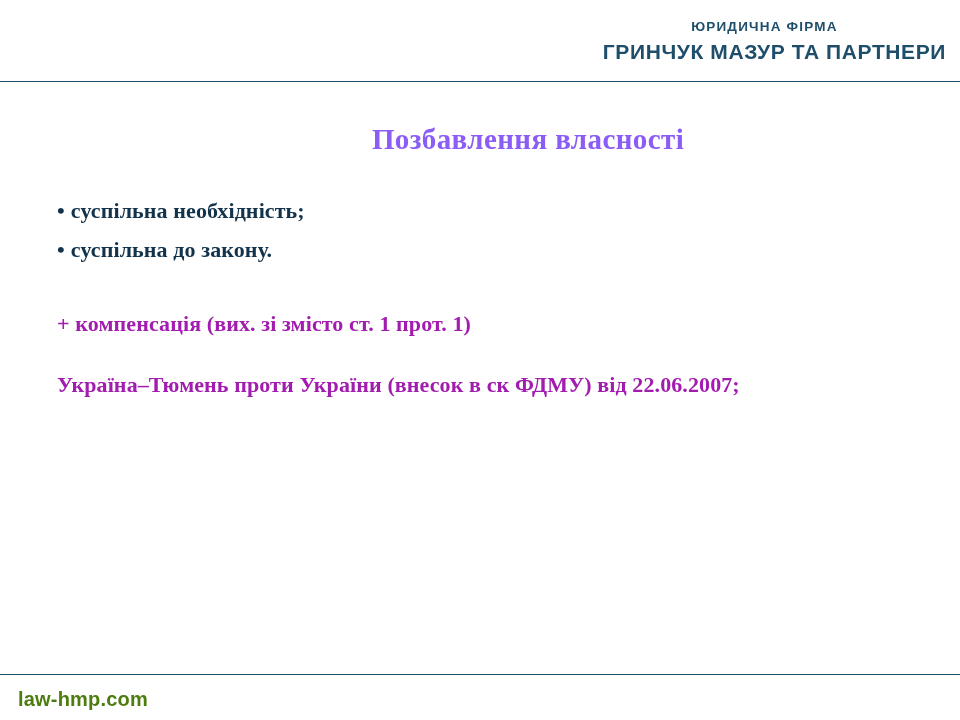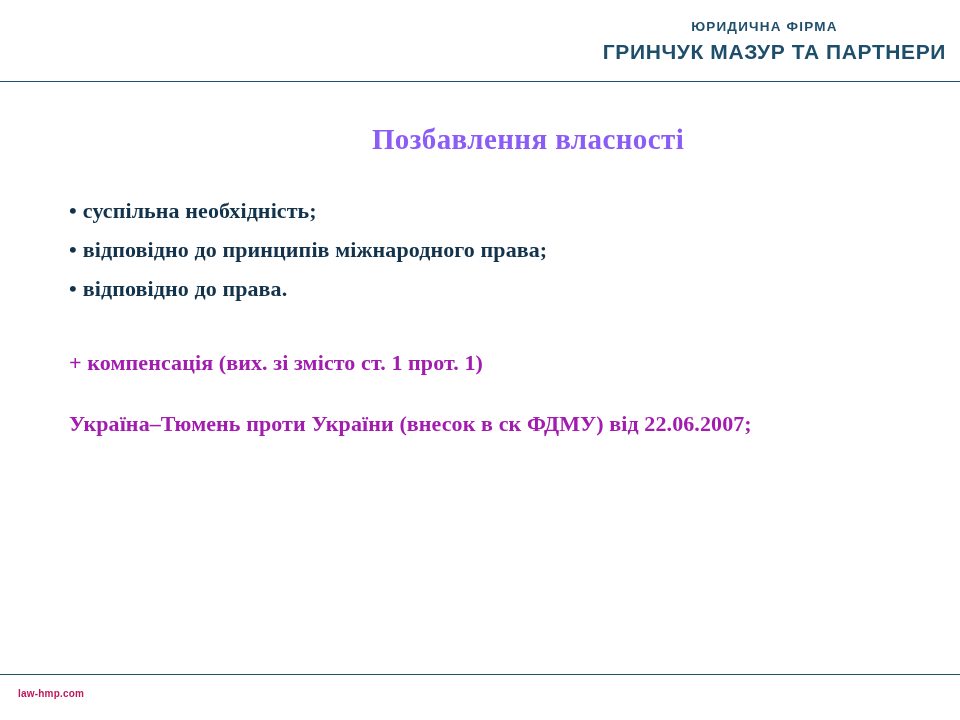--- a/index.html
+++ b/index.html
@@ -77,21 +77,20 @@
     color: #8b5cf6;
     padding-left: 48px;
   }
 
   
   .body-block {
     position: absolute;
     left: 57px;
     top: 200px;
     width: 860px;
-    margin-left: 12px;
   }
   .bullet {
     font-size: 22px;
     font-weight: bold;
     line-height: 1.0;
     margin-bottom: 17px;
     color: #12334b;
     letter-spacing: 0.1px;
   }
   .bullet .dot {
@@ -121,23 +120,23 @@
     top: 674px;
     width: 960px;
     height: 1px;
     background: #1f4e6b;
   }
   .footer-url {
     position: absolute;
     left: 18px;
     top: 688px;
     font-family: "Liberation Sans", sans-serif;
-    font-size: 10px;
+    font-size: 20px;
     font-weight: bold;
-    color: #be185d;
+    color: #4d7c0f;
     letter-spacing: 0.2px;
   }
 </style>
 </head>
 <body>
 
 <div class="slide">
 
   <div class="header">
     <div class="brand">
@@ -148,24 +147,21 @@
   </div>
 
   <div class="slide-title">Позбавлення власності</div>
 
   <div class="body-block">
 
     <div class="bullet">
       <span class="dot">•</span><span>суспільна необхідність;</span>
     </div>
     <div class="bullet">
-      <span class="dot">•</span><span>відповідно до принципів міжнародного права;</span>
-    </div>
-    <div class="bullet">
-      <span class="dot">•</span><span>відповідно до права.</span>
+      <span class="dot">•</span><span>суспільна до закону.</span>
     </div>
 
     <div class="gap-1"></div>
 
     <div class="para">+ компенсація (вих. зі змісто ст. 1 прот. 1)</div>
 
     <div class="gap-2"></div>
 
     <div class="para">Україна–Тюмень проти України (внесок в ск ФДМУ) від 22.06.2007;</div>
 

